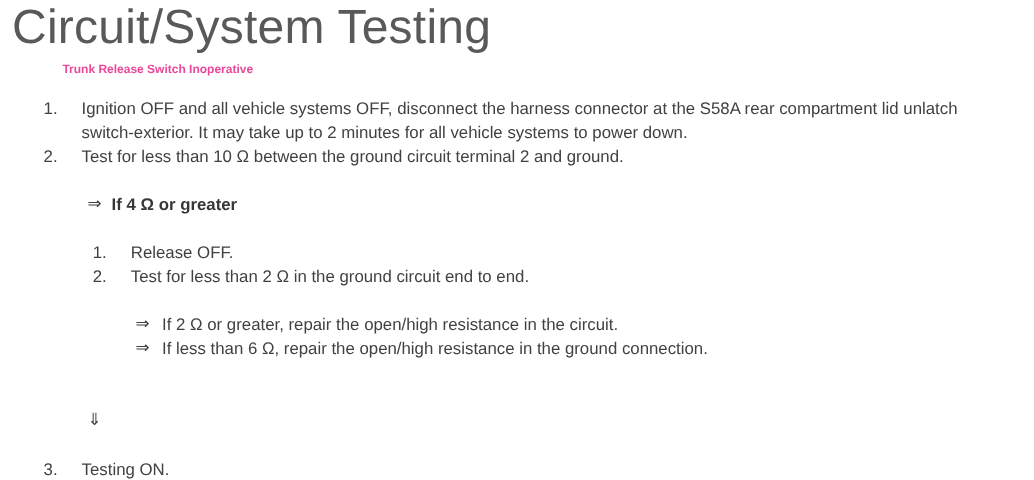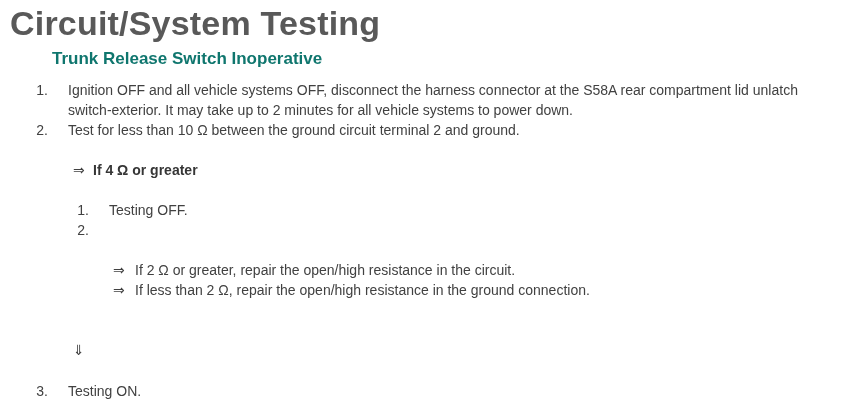--- a/index.html
+++ b/index.html
@@ -10,32 +10,32 @@
     overflow: hidden;
     font-family: "Liberation Sans", sans-serif;
     font-size: 14px;
     line-height: 20px;
     color: #414141;
   }
   .page { padding: 2px 20px 0 10px; }
 
   .title {
     margin: 0;
-    font-weight: 700;
-    font-size: 34px;
+    font-weight: 400;
+    font-size: 40px;
     line-height: 42px;
     letter-spacing: 0.2px;
     color: #595959;
   }
   .subtitle {
     margin: 6px 0 0 42px;
     font-weight: 700;
-    font-size: 17px;
+    font-size: 10px;
     line-height: 18px;
-    color: #0f766e;
+    color: #ec4899;
   }
 
   .row { display: flex; align-items: flex-start; }
   .num { flex: 0 0 38px; text-align: right; }
   .txt { margin-left: 20px; }
   .step .txt { max-width: 790px; }
 
   .steps { margin-top: 12px; }
 
   .branch {
@@ -85,35 +85,36 @@
   </div>
 
   <div class="branch">
     <span class="arrow">⇒</span>
     <span>If 4 Ω or greater</span>
   </div>
 
   <div class="substeps">
     <div class="row substep">
       <span class="num">1.</span>
-      <span class="txt">Testing OFF.</span>
+      <span class="txt">Release OFF.</span>
     </div>
     <div class="row substep">
       <span class="num">2.</span>
+      <span class="txt">Test for less than 2 Ω in the ground circuit end to end.</span>
     </div>
   </div>
 
   <div class="results">
     <div class="row result">
       <span class="arrow">⇒</span>
       <span>If 2 Ω or greater, repair the open/high resistance in the circuit.</span>
     </div>
     <div class="row result">
       <span class="arrow">⇒</span>
-      <span>If less than 2 Ω, repair the open/high resistance in the ground connection.</span>
+      <span>If less than 6 Ω, repair the open/high resistance in the ground connection.</span>
     </div>
   </div>
 
   <div class="branch down">
     <span class="arrow">⇓</span>
   </div>
 
   <div class="row step final">
     <span class="num">3.</span>
     <span class="txt">Testing ON.</span>

